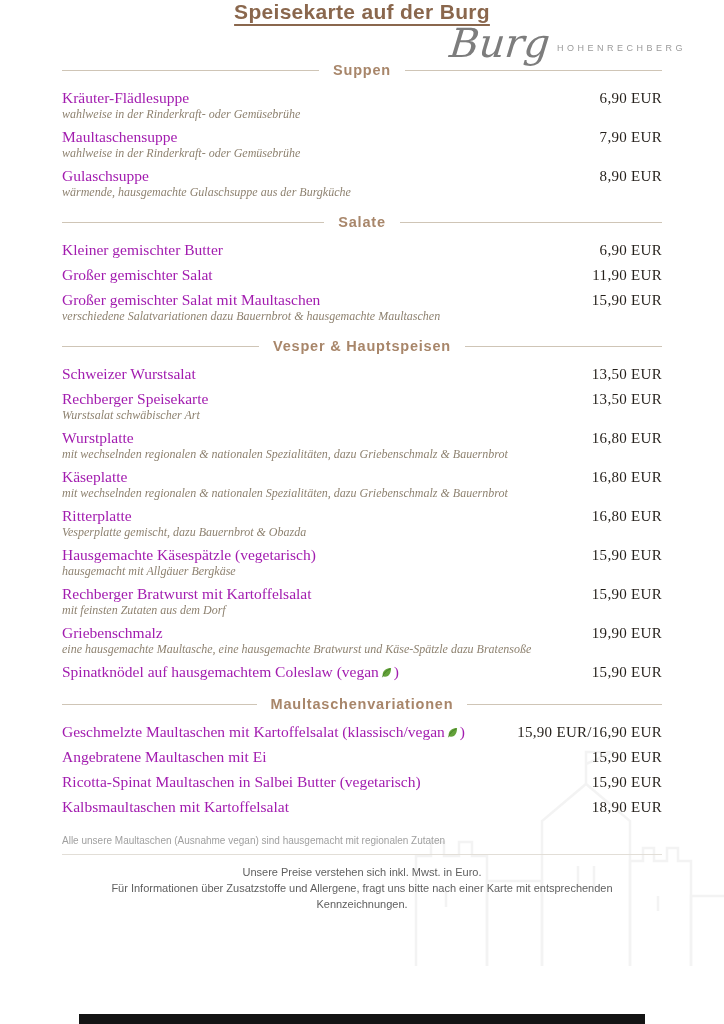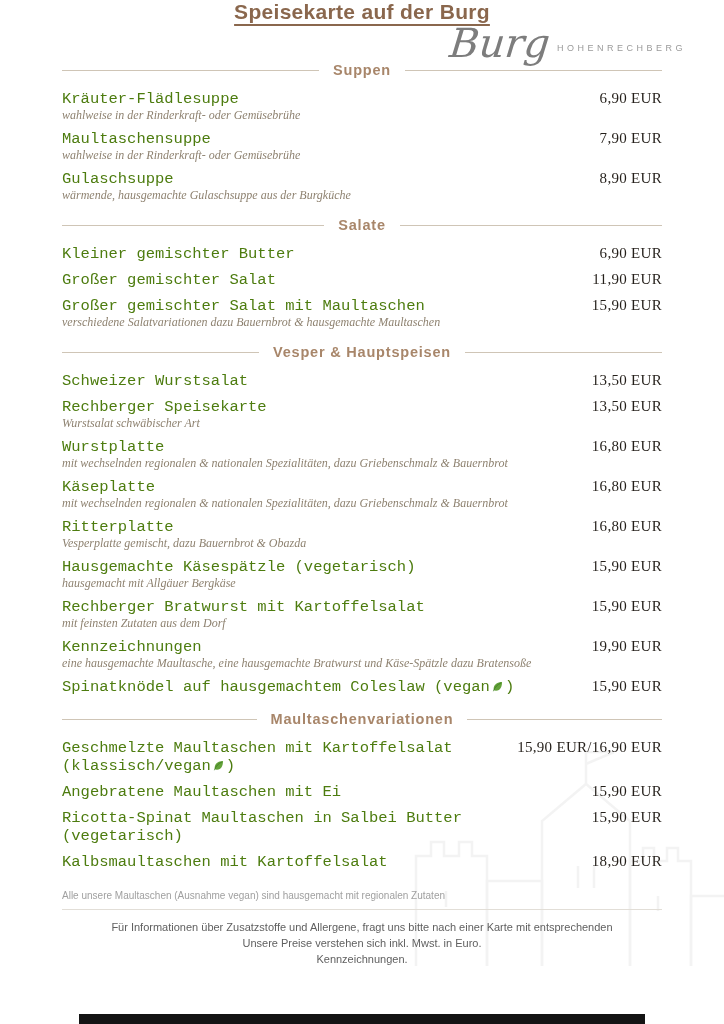--- a/index.html
+++ b/index.html
@@ -62,22 +62,22 @@
     color:#a8866a;
     white-space:nowrap;
   }
   .menu-item { margin-bottom:7px; }
   .item-row {
     display:flex; justify-content:space-between;
     align-items:baseline; gap:12px;
     line-height:18px;
   }
   .item-name {
-    font-family:Liberation Mono, monospace;
-    font-size:15.5px; color:#4d7c0f;
+    font-family:Liberation Serif, serif;
+    font-size:15.5px; color:#a21caf;
   }
   .item-price {
     font-family:"Liberation Serif", serif;
     font-size:15px; color:#241f1a;
     white-space:nowrap; letter-spacing:0.3px;
   }
   .item-desc {
     font-family:"Liberation Serif", serif;
     font-style:italic;
     font-size:12px; line-height:13px;
@@ -256,21 +256,21 @@
   <div class="menu-item">
     <div class="item-row">
       <span class="item-name">Rechberger Bratwurst mit Kartoffelsalat</span>
       <span class="item-price">15,90 EUR</span>
     </div>
     <div class="item-desc">mit feinsten Zutaten aus dem Dorf</div>
   </div>
 
   <div class="menu-item">
     <div class="item-row">
-      <span class="item-name">Kennzeichnungen</span>
+      <span class="item-name">Griebenschmalz</span>
       <span class="item-price">19,90 EUR</span>
     </div>
     <div class="item-desc">eine hausgemachte Maultasche, eine hausgemachte Bratwurst und Käse-Spätzle dazu Bratensoße</div>
   </div>
 
   <div class="menu-item">
     <div class="item-row">
       <span class="item-name">Spinatknödel auf hausgemachtem Coleslaw (vegan<svg class="leaf" width="13" height="13" viewBox="0 0 16 16">
                   <path d="M13.6 2.4C8 2.4 3.6 5 3.2 11c0 0 .3 2.2 2.9 2.2 6 0 7.5-6.3 7.5-10.8z" fill="#63a23a"></path>
                   <path d="M3 13.8C4.3 9 8 5.4 12.2 3.8" fill="none" stroke="#3e7a22" stroke-width="1"></path>
@@ -323,19 +323,19 @@
     </div>
 
   </div>
 </div>
   </section>
 </main>
 
   <div class="note">Alle unsere Maultaschen (Ausnahme vegan) sind hausgemacht mit regionalen Zutaten</div>
 
   <footer class="footer">
+    <div>Unsere Preise verstehen sich inkl. Mwst. in Euro.</div>
     <div>Für Informationen über Zusatzstoffe und Allergene, fragt uns bitte nach einer Karte mit entsprechenden</div>
-    <div>Unsere Preise verstehen sich inkl. Mwst. in Euro.</div>
     <div>Kennzeichnungen.</div>
   </footer>
 
   <div class="bottom-bar"></div>
 </div>
 
 </body></html>

